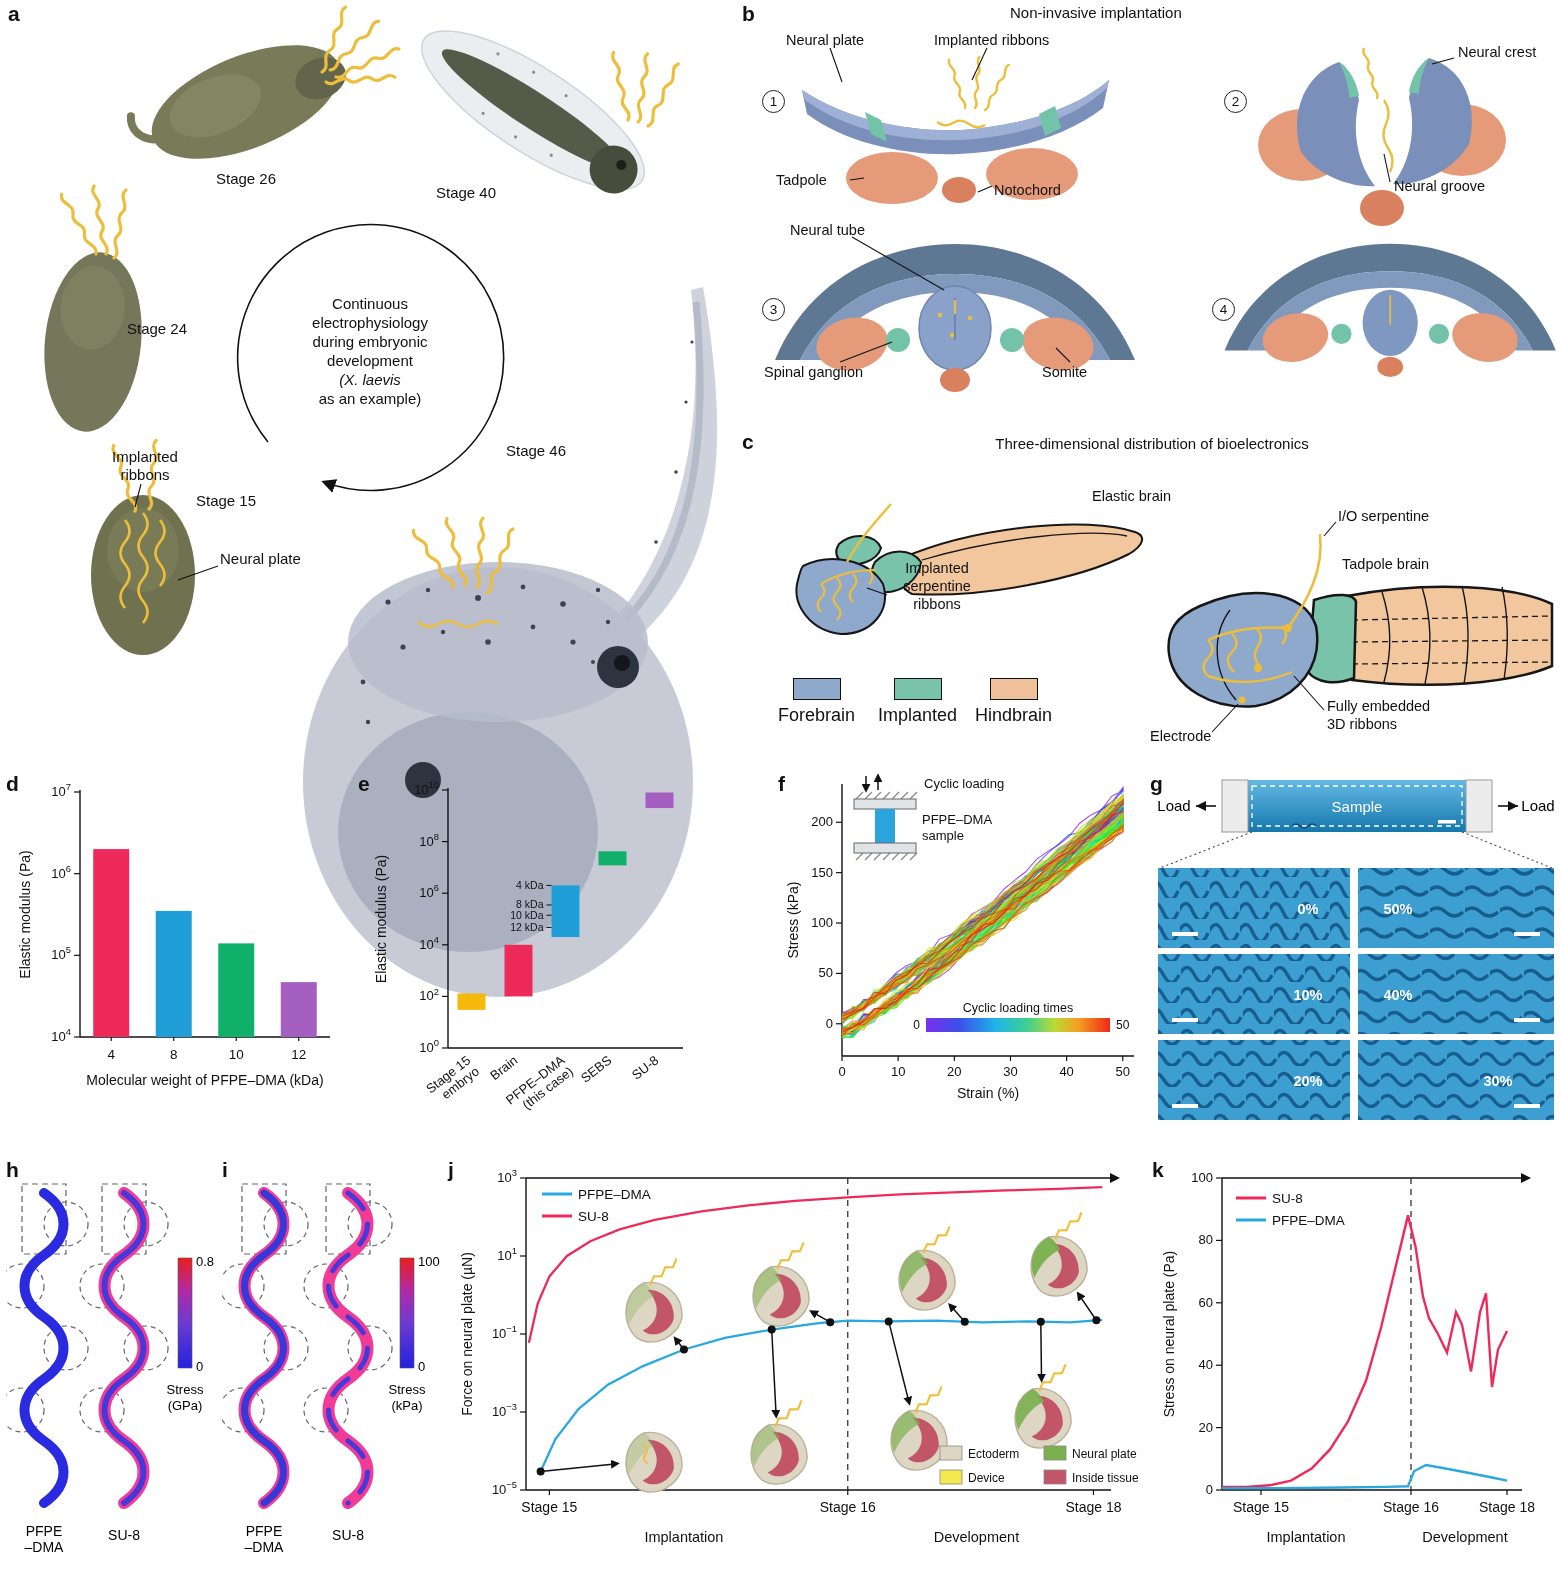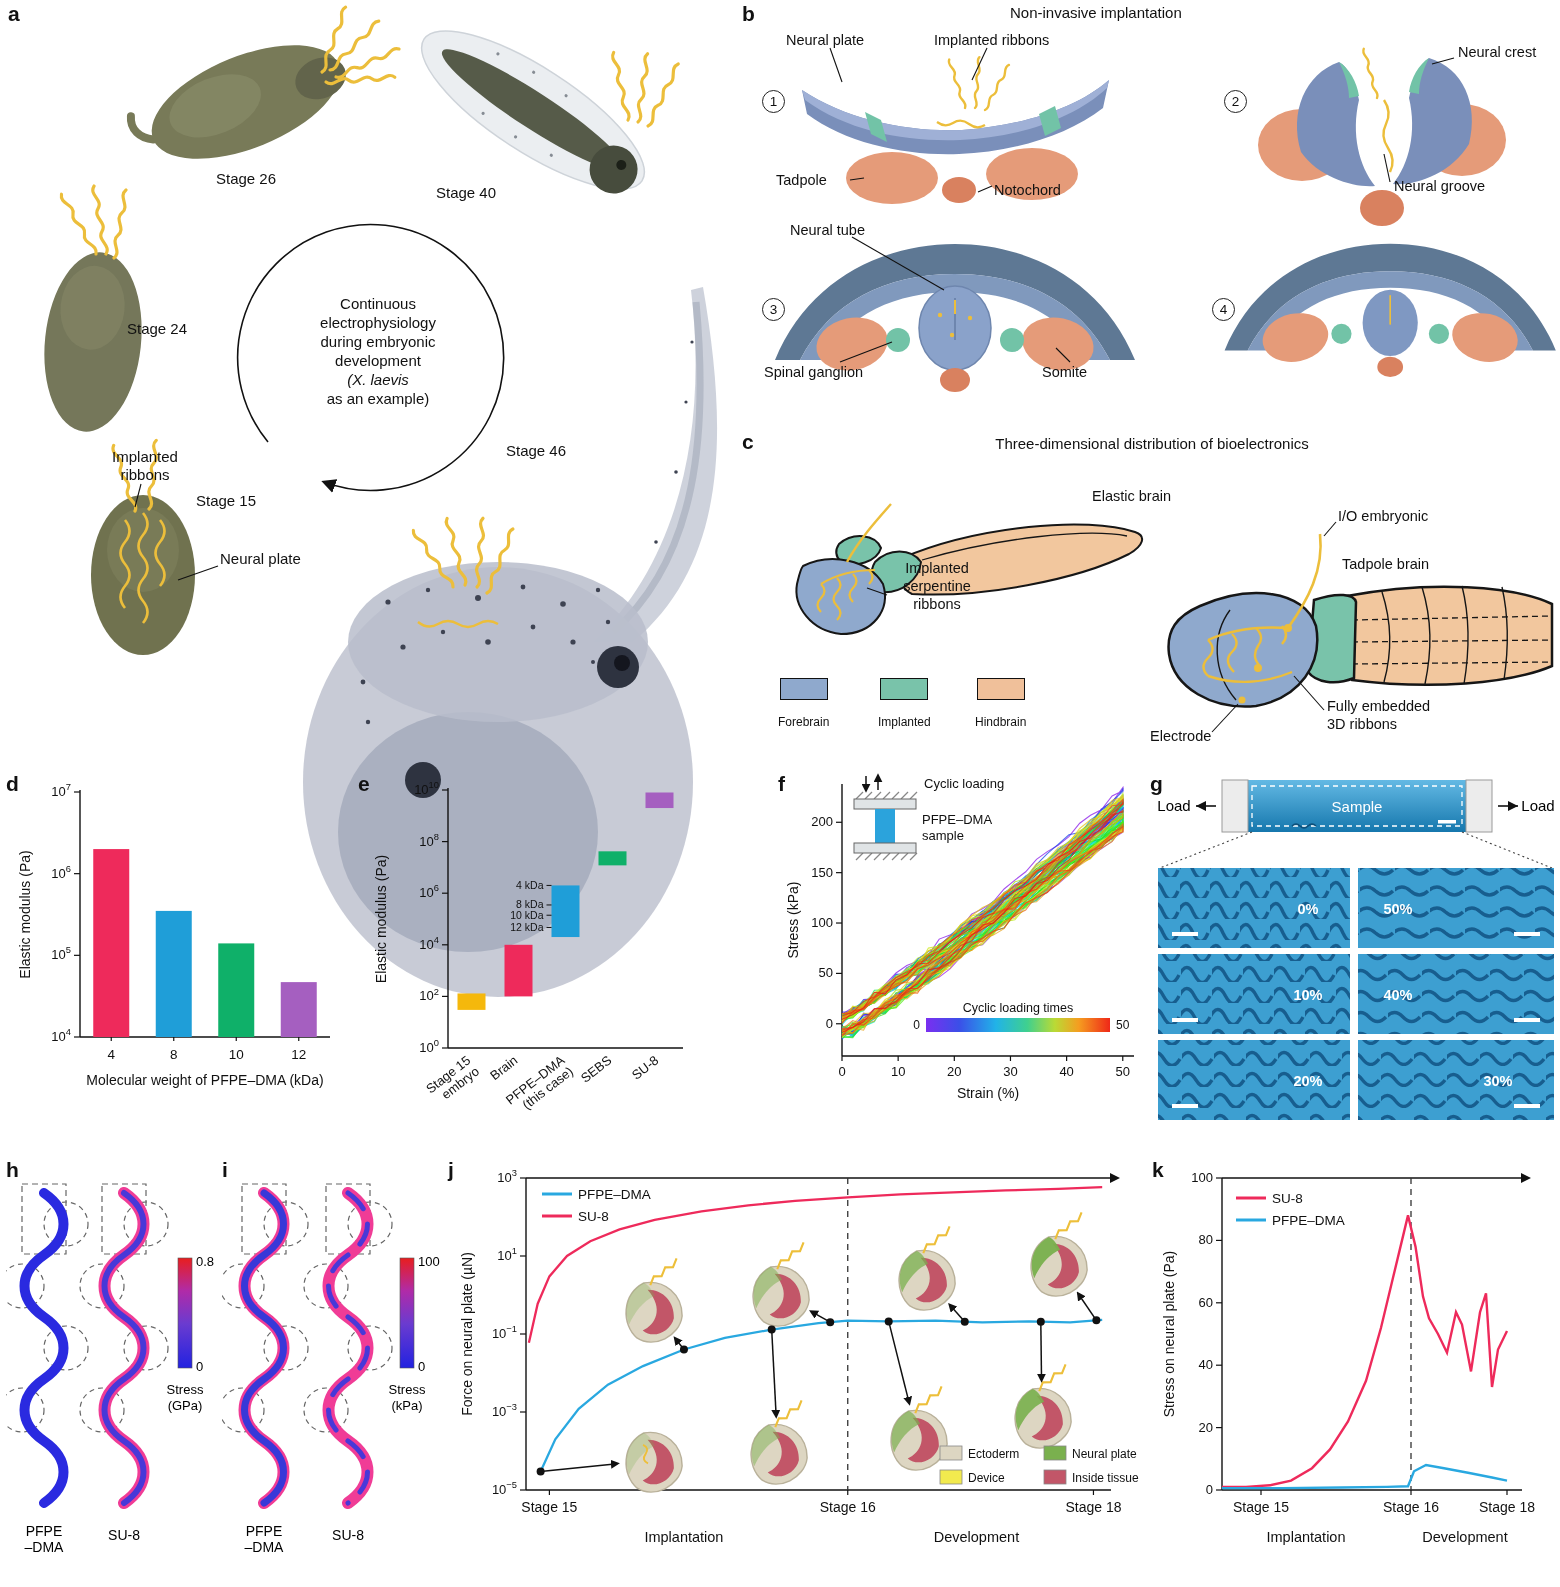--- a/index.html
+++ b/index.html
@@ -8,21 +8,21 @@
 .panel{position:absolute}
 .letter{position:absolute;left:0;top:0;font-size:21px;font-weight:bold;z-index:5}
 .lab{position:absolute;font-size:15px;line-height:1.2;white-space:nowrap;z-index:4}
 .sm{font-size:14.5px}
 .labc{text-align:center;white-space:normal}
 .it{font-style:italic}
 .cycle{position:absolute;text-align:center;font-size:15px;line-height:1.27;z-index:4}
 .circlenum{position:absolute;width:23px;height:23px;border:1.5px solid #222;border-radius:50%;font-size:13.5px;display:flex;align-items:center;justify-content:center;z-index:4}
 .cleg{position:absolute;display:flex;flex-direction:column;align-items:center;z-index:4}
 .c-swatch{width:48px;height:22px;border:1.6px solid #111}
-.cleg .lbl{font-size:12px;margin-top:15px;white-space:nowrap}
+.cleg .lbl{font-size:18px;margin-top:5px;white-space:nowrap}
 svg text{font-family:"Liberation Sans",sans-serif}
 svg{display:block}
 </style>
 </head>
 <body>
 
 <div id="fig">
 
 <section class="panel" style="left:8px;top:2px;width:730px;height:1015px">
   <div class="letter">a</div>
@@ -132,21 +132,21 @@
     </g>
   </svg>
   <div class="lab" style="left:208px;top:168px">Stage 26</div>
   <div class="lab" style="left:428px;top:182px">Stage 40</div>
   <div class="lab" style="left:119px;top:318px">Stage 24</div>
   <div class="lab labc" style="left:72px;top:446px;width:130px">Implanted</div>
   <div class="lab labc" style="left:72px;top:464px;width:130px">ribbons</div>
   <div class="lab" style="left:188px;top:490px">Stage 15</div>
   <div class="lab" style="left:212px;top:548px">Neural plate</div>
   <div class="lab" style="left:498px;top:440px">Stage 46</div>
-  <div class="cycle" style="left:270px;top:292px;width:200px">
+  <div class="cycle" style="left:262px;top:292px;width:200px">
     <div>Continuous</div>
     <div>electrophysiology</div>
     <div>during embryonic</div>
     <div>development</div>
     <div class="it">(X. laevis</div>
     <div>as an example)</div>
   </div>
 </section>
 
 <section class="panel" style="left:742px;top:2px;width:818px;height:428px">
@@ -274,21 +274,21 @@
     </g>
     <g stroke="#111" stroke-width="1.1">
       <line x1="145" y1="165" x2="125" y2="158"></line>
       <line x1="594" y1="92" x2="582" y2="106"></line>
       <line x1="470" y1="302" x2="496" y2="274"></line>
       <line x1="582" y1="280" x2="552" y2="246"></line>
     </g>
   </svg>
   <div class="lab" style="left:210px;top:5px;width:400px;text-align:center">Three-dimensional distribution of bioelectronics</div>
   <div class="lab sm" style="left:350px;top:58px">Elastic brain</div>
-  <div class="lab sm" style="left:596px;top:78px">I/O embryonic</div>
+  <div class="lab sm" style="left:596px;top:78px">I/O serpentine</div>
   <div class="lab sm" style="left:600px;top:126px">Tadpole brain</div>
   <div class="lab sm labc" style="left:140px;top:130px;width:110px">Implanted</div>
   <div class="lab sm labc" style="left:140px;top:148px;width:110px">serpentine</div>
   <div class="lab sm labc" style="left:140px;top:166px;width:110px">ribbons</div>
   <div class="lab sm" style="left:408px;top:298px">Electrode</div>
   <div class="lab sm" style="left:585px;top:268px">Fully embedded</div>
   <div class="lab sm" style="left:585px;top:286px">3D ribbons</div>
   <div class="cleg" style="left:36px;top:248px">
     <div class="c-swatch" style="background: rgb(143, 169, 205);"></div>
     <div class="lbl">Forebrain</div>

